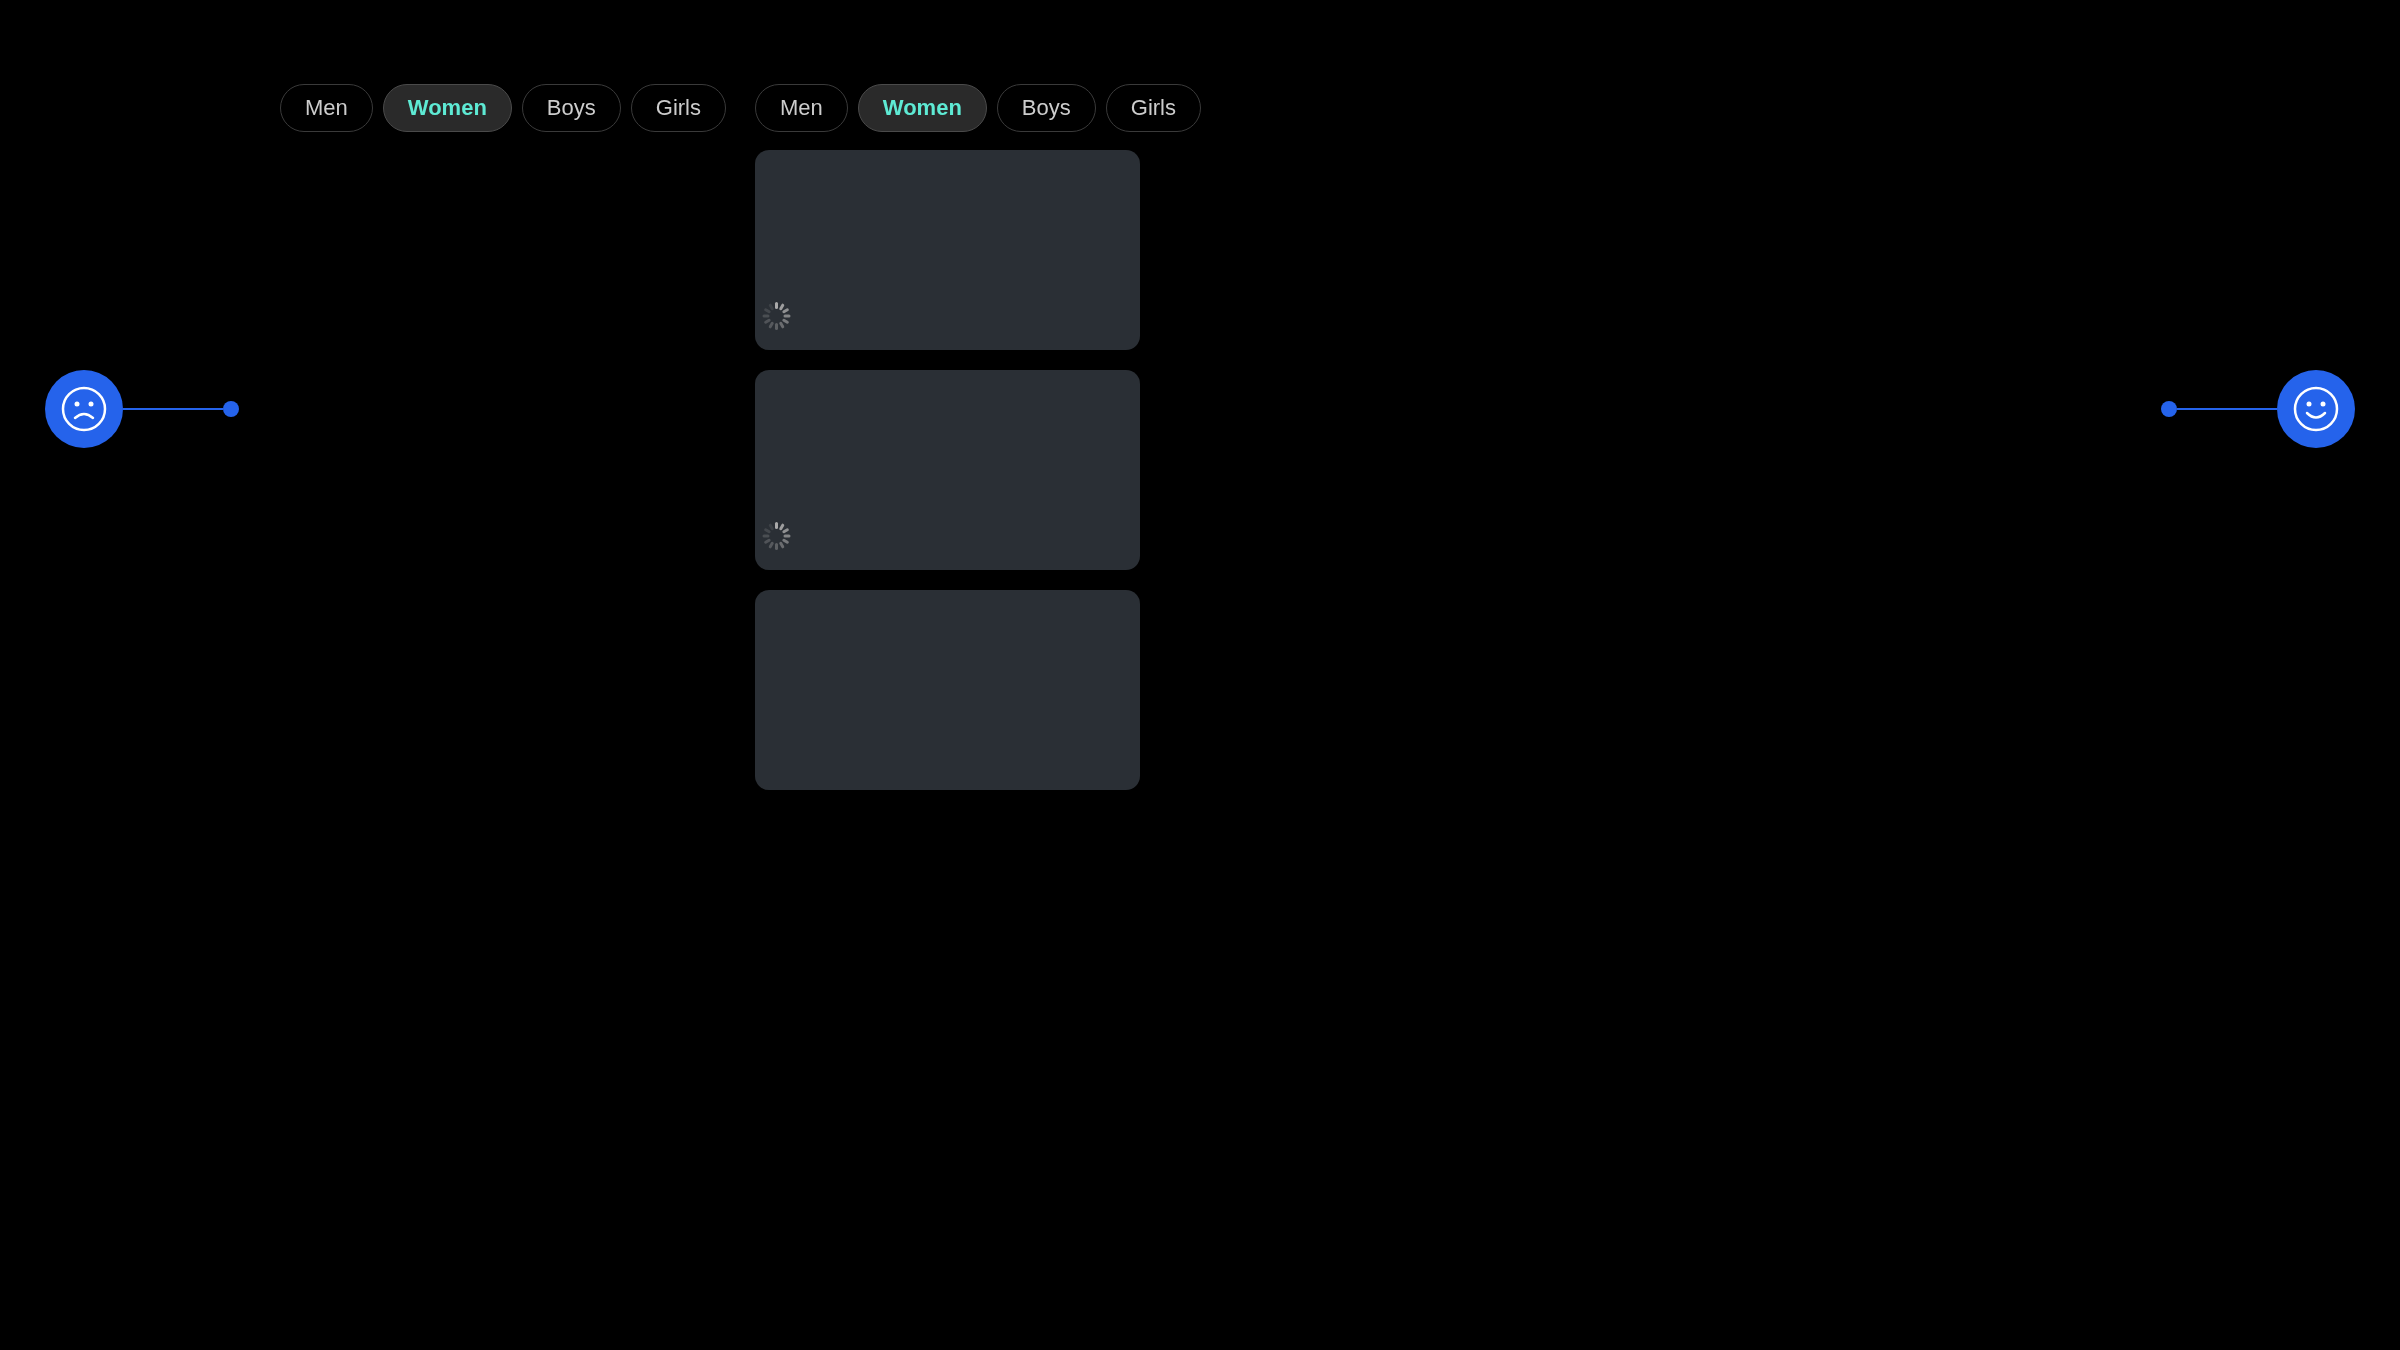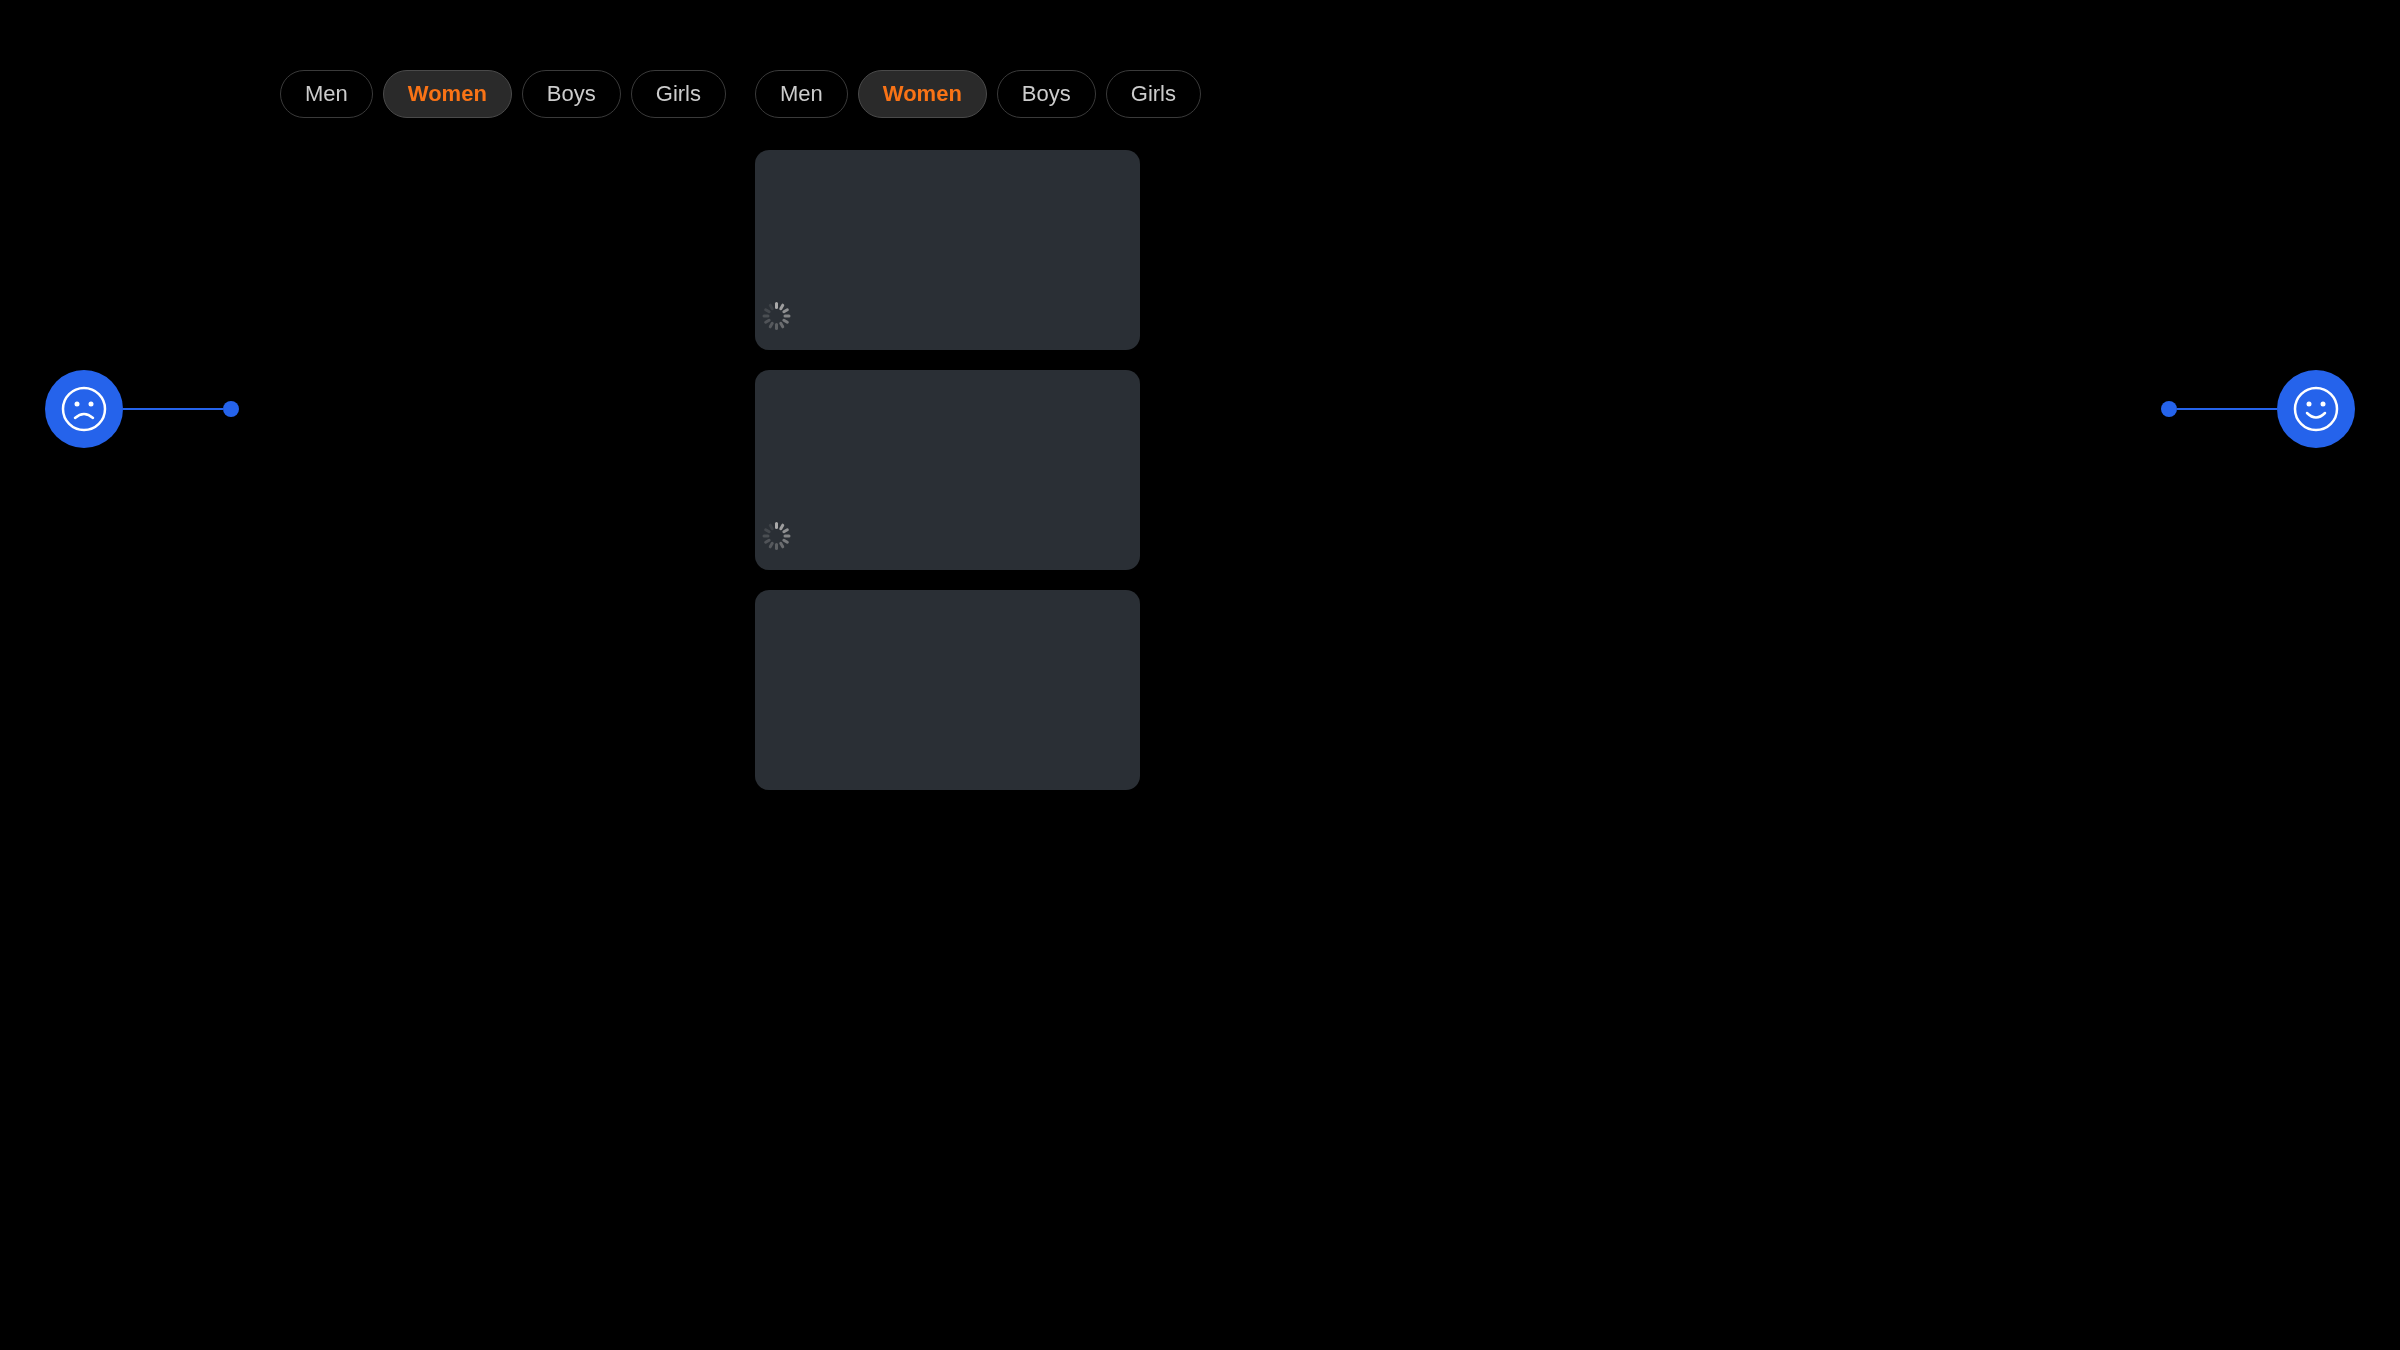--- a/index.html
+++ b/index.html
@@ -13,21 +13,21 @@
       width: 2400px;
       height: 1350px;
       overflow: hidden;
       font-family: -apple-system, BlinkMacSystemFont, 'Segoe UI', sans-serif;
       position: relative;
     }
 
     
     .tab-group {
       position: absolute;
-      top: 70px;
+      top: 84px;
       display: flex;
       gap: 10px;
       align-items: center;
     }
 
     .tab-group-left {
       left: 280px;
     }
 
     .tab-group-right {
@@ -41,21 +41,21 @@
       cursor: pointer;
       font-size: 22px;
       font-weight: 400;
       color: #cccccc;
       background: transparent;
       white-space: nowrap;
     }
 
     .tab-btn.active {
       background: #2a2a2a;
-      color: #f97316;
+      color: #5eead4;
       font-weight: 700;
       border-color: #4a4a4a;
     }
 
     
     .cards-area {
       position: absolute;
       top: 150px;
       left: 755px;
       width: 390px;

